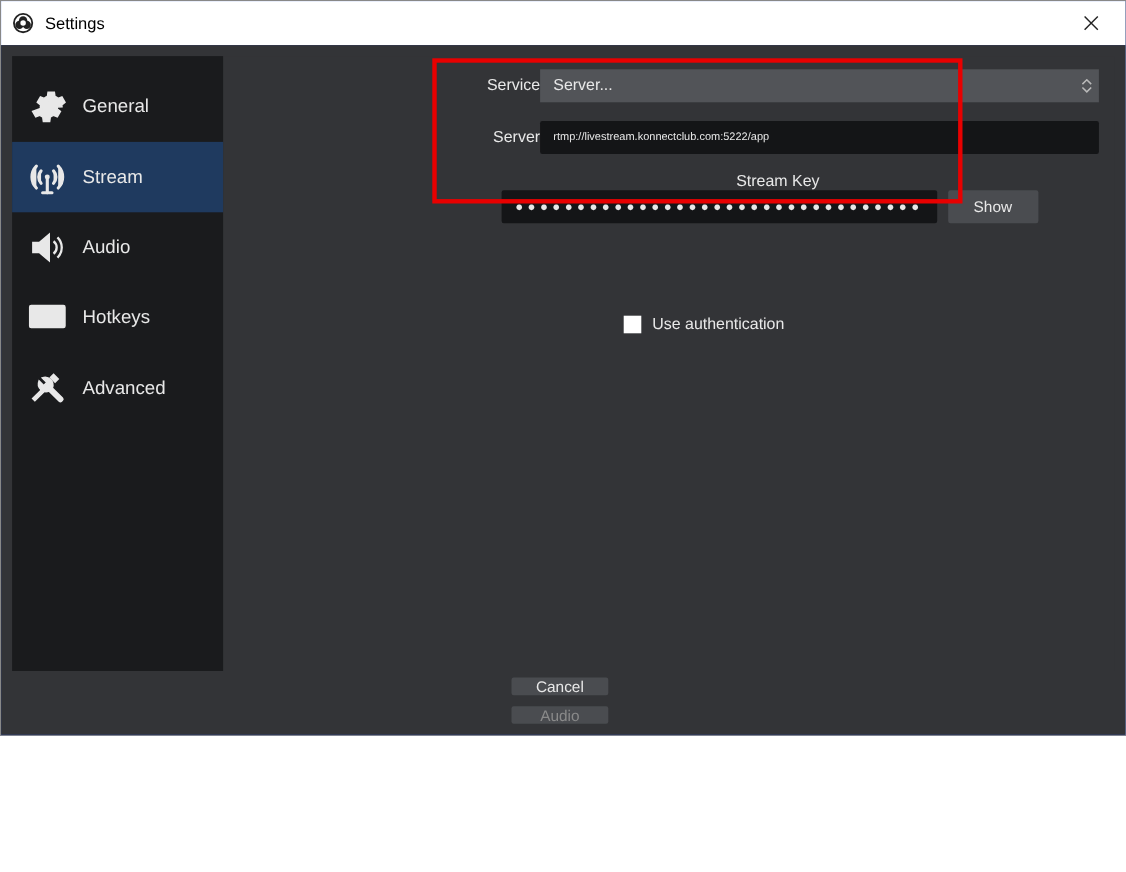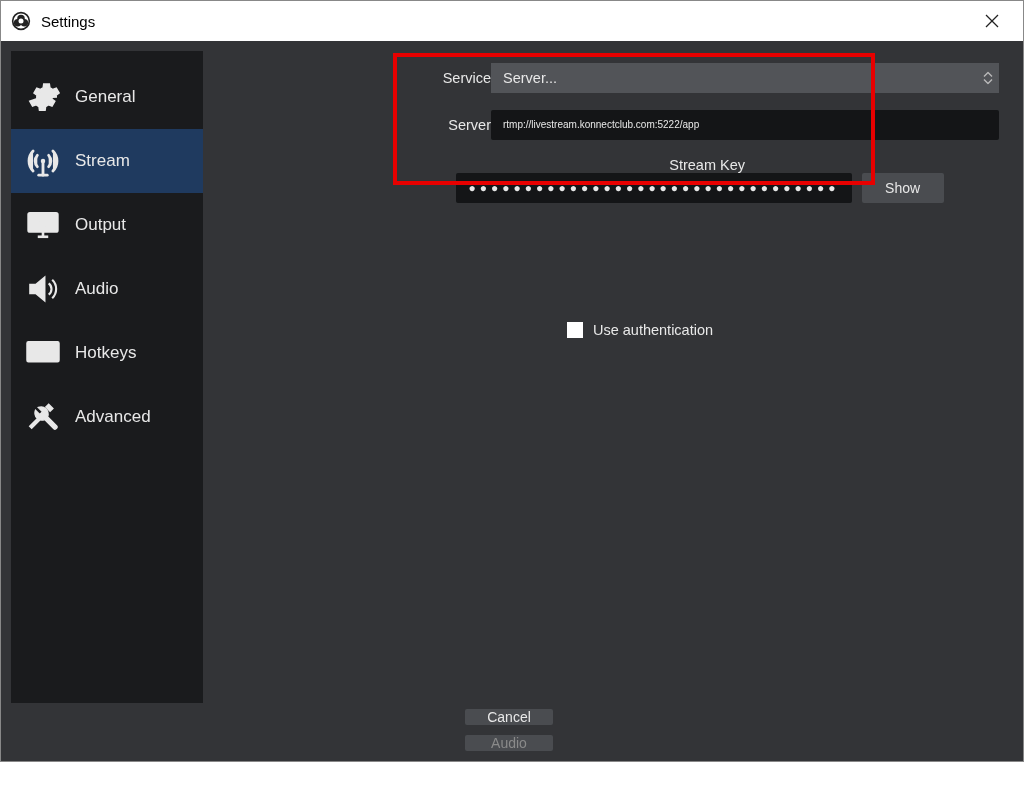--- a/index.html
+++ b/index.html
@@ -1,20 +1,20 @@
 <!DOCTYPE html>
 <html><head>
 <meta charset="utf-8">
 <style>
   * { box-sizing: border-box; margin: 0; padding: 0; font-family: "Segoe UI", Arial, sans-serif; }
   body { background: #fff; width: 1024px; height: 793px; overflow: hidden; }
 
   .window {
     width: 1024px;
-    height: 762px;
+    height: 669px;
     background: #1d4ed8;
     border: 1px solid #888;
     display: flex;
     flex-direction: column;
   }
 
   .titlebar {
     height: 40px;
     display: flex;
     align-items: center;
@@ -161,21 +161,21 @@
     justify-content: center;
     cursor: pointer;
     border-radius: 2px;
   }
   .btn.disabled { color: #8a8a8a; cursor: default; }
 
   .auth-row {
     display:flex;
     align-items:center;
     justify-content:center;
-    margin-top: 119px;
+    margin-top: 84px;
     padding-left: 198px;
     padding-right: 120px;
     gap: 10px;
     color: #e8e8e8;
     font-size: 14.5px;
   }
   .checkbox {
     width: 16px; height: 16px;
     background: #fff;
     cursor: pointer;
@@ -255,32 +255,20 @@
               <path d="M8 8a6 6 0 0 0 0 8" stroke-linecap="round"></path>
               <path d="M16 8a6 6 0 0 1 0 8" stroke-linecap="round"></path>
               <circle cx="12" cy="12" r="1.6" fill="#e8e8e8" stroke="none"></circle>
               <path d="M12 13v9" stroke-linecap="round"></path>
               <path d="M9 22h6" stroke-linecap="round"></path>
             </svg>
           </span>
           <span>Stream</span>
         </div>
 
-        <div class="sidebar-item">
-          <span class="icon">
-            <svg viewBox="0 0 26 24" fill="none" stroke="#e8e8e8" stroke-width="2">
-              <rect x="2" y="3" width="22" height="14" rx="1"></rect>
-              <path d="M9 21h8"></path>
-                <path d="M13 17v4"></path>
-              <path d="M11 10h8" stroke-linecap="round"></path>
-              <path d="M16 7l3 3-3 3" stroke-linecap="round" stroke-linejoin="round"></path>
-            </svg>
-          </span>
-          <span>Output</span>
-        </div>
 
         <div class="sidebar-item">
           <span class="icon">
             <svg viewBox="0 0 24 24" fill="#e8e8e8" stroke="#e8e8e8" stroke-width="1.5">
               <path d="M3 9v6h4l6 5V4L7 9H3z"></path>
               <path d="M16 8a5 5 0 0 1 0 8" fill="none"></path>
               <path d="M18.5 5.5a9 9 0 0 1 0 13" fill="none"></path>
             </svg>
           </span>
           <span>Audio</span>

